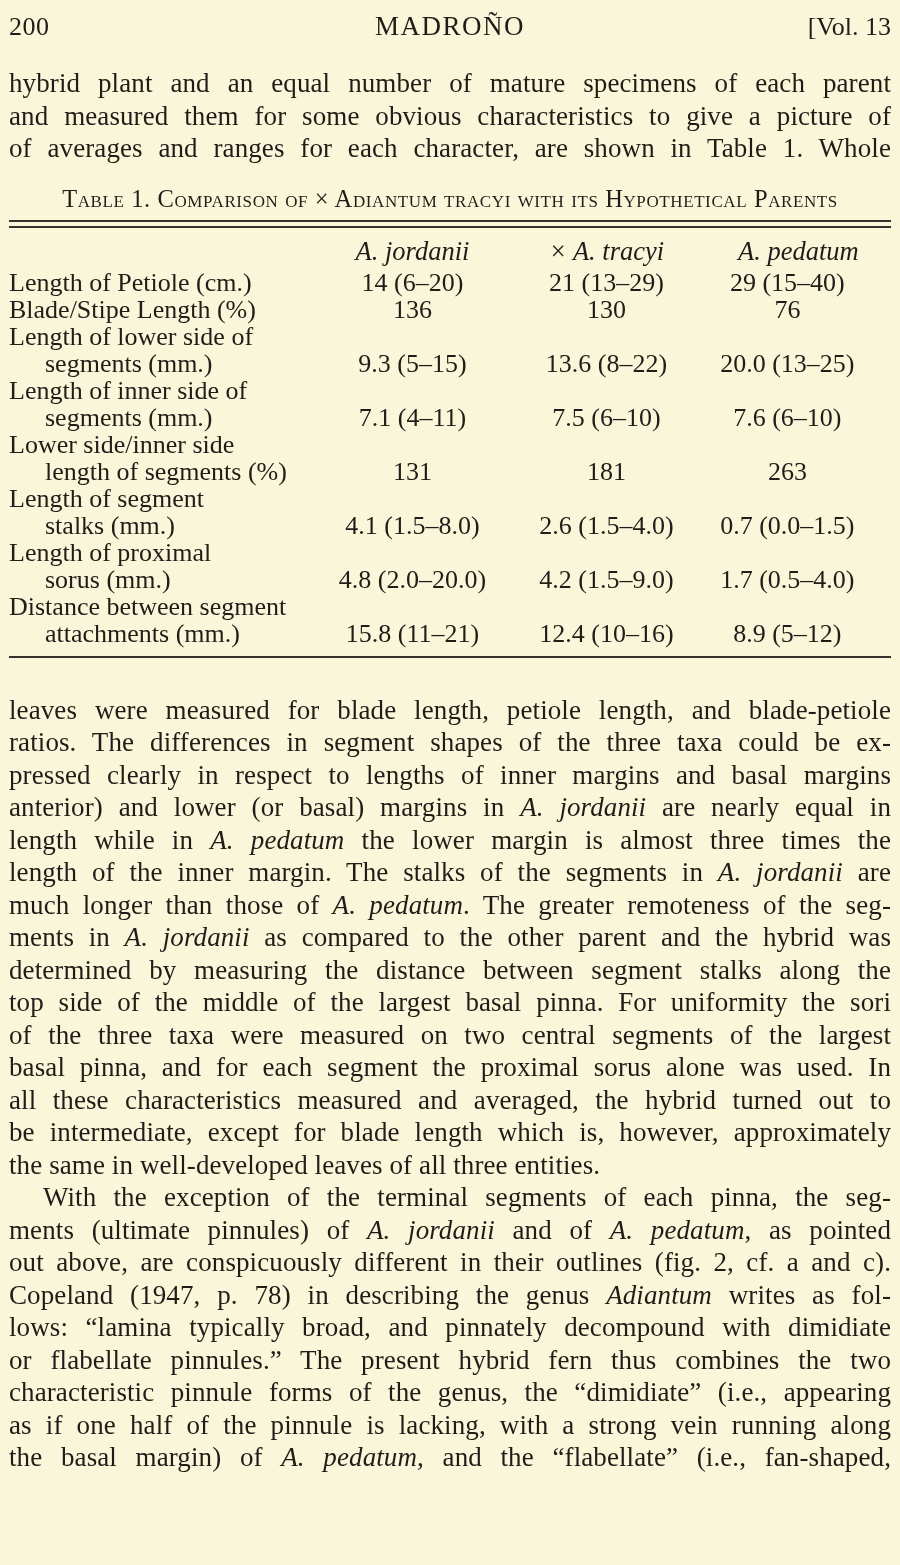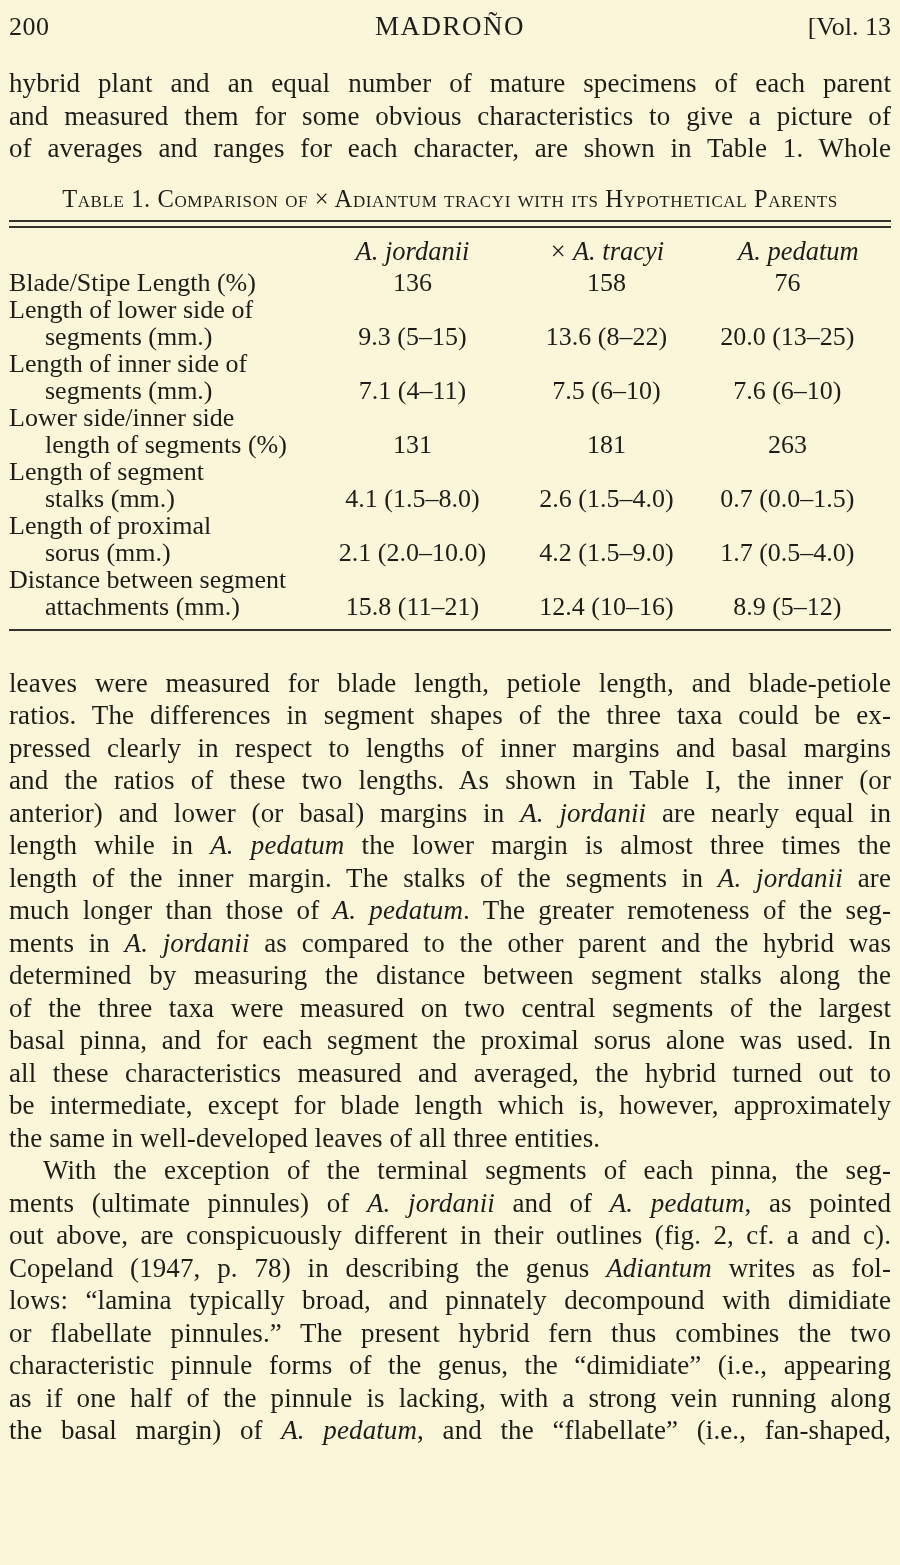--- a/index.html
+++ b/index.html
@@ -132,24 +132,32 @@
         <tr>
           <th class="spacer"></th>
         <th>A. jordanii</th>
             <th>× A. tracyi</th>
             <th>A. pedatum</th>
           </tr>
       </thead>
       <tbody>
           <tr>
             <td class="label">
+              <div>Length of Petiole (cm.)</div>
+            </td>
+            <td class="val">14  (6–20)</td>
+            <td class="val">21  (13–29)</td>
+            <td class="val">29  (15–40)</td>
+          </tr>
+          <tr>
+            <td class="label">
               <div>Blade/Stipe Length (%)</div>
             </td>
             <td class="val">136</td>
-            <td class="val">158</td>
+            <td class="val">130</td>
             <td class="val">76</td>
           </tr>
           <tr>
             <td class="label">
               <div>Length of lower side of</div>
               <div class="cont">segments (mm.)</div>
             </td>
             <td class="val">9.3  (5–15)</td>
             <td class="val">13.6  (8–22)</td>
             <td class="val">20.0  (13–25)</td>
@@ -179,21 +187,21 @@
             </td>
             <td class="val">4.1  (1.5–8.0)</td>
             <td class="val">2.6  (1.5–4.0)</td>
             <td class="val">0.7  (0.0–1.5)</td>
           </tr>
           <tr>
             <td class="label">
               <div>Length of proximal</div>
               <div class="cont">sorus (mm.)</div>
             </td>
-            <td class="val">2.1  (2.0–10.0)</td>
+            <td class="val">4.8  (2.0–20.0)</td>
             <td class="val">4.2  (1.5–9.0)</td>
             <td class="val">1.7  (0.5–4.0)</td>
           </tr>
           <tr>
             <td class="label">
               <div>Distance between segment</div>
               <div class="cont">attachments (mm.)</div>
             </td>
             <td class="val">15.8  (11–21)</td>
             <td class="val">12.4  (10–16)</td>
@@ -201,27 +209,27 @@
           </tr>
         </tbody>
     </table>
     <div class="bottom-rule"></div>
   </figure>
 
   <div class="para" id="paragraph-2">
       <div class="line">leaves were measured for blade length, petiole length, and blade-petiole</div>
       <div class="line">ratios. The differences in segment shapes of the three taxa could be ex-</div>
       <div class="line">pressed clearly in respect to lengths of inner margins and basal margins</div>
-      <div class="line">and the ratios of these two lengths. As shown in Table I, the inner (or</div>
       <div class="line">anterior) and lower (or basal) margins in <span class="it">A. jordanii</span> are nearly equal in</div>
       <div class="line">length while in <span class="it">A. pedatum</span> the lower margin is almost three times the</div>
       <div class="line">length of the inner margin. The stalks of the segments in <span class="it">A. jordanii</span> are</div>
       <div class="line">much longer than those of <span class="it">A. pedatum</span>. The greater remoteness of the seg-</div>
       <div class="line">ments in <span class="it">A. jordanii</span> as compared to the other parent and the hybrid was</div>
       <div class="line">determined by measuring the distance between segment stalks along the</div>
+      <div class="line">top side of the middle of the largest basal pinna. For uniformity the sori</div>
       <div class="line">of the three taxa were measured on two central segments of the largest</div>
       <div class="line">basal pinna, and for each segment the proximal sorus alone was used. In</div>
       <div class="line">all these characteristics measured and averaged, the hybrid turned out to</div>
       <div class="line">be intermediate, except for blade length which is, however, approximately</div>
       <div class="line last">the same in well-developed leaves of all three entities.</div>
     </div>
 
   <div class="para" id="paragraph-3">
       <div class="line indent-first">With the exception of the terminal segments of each pinna, the seg-</div>
       <div class="line">ments (ultimate pinnules) of <span class="it">A. jordanii</span> and of <span class="it">A. pedatum</span>, as pointed</div>

